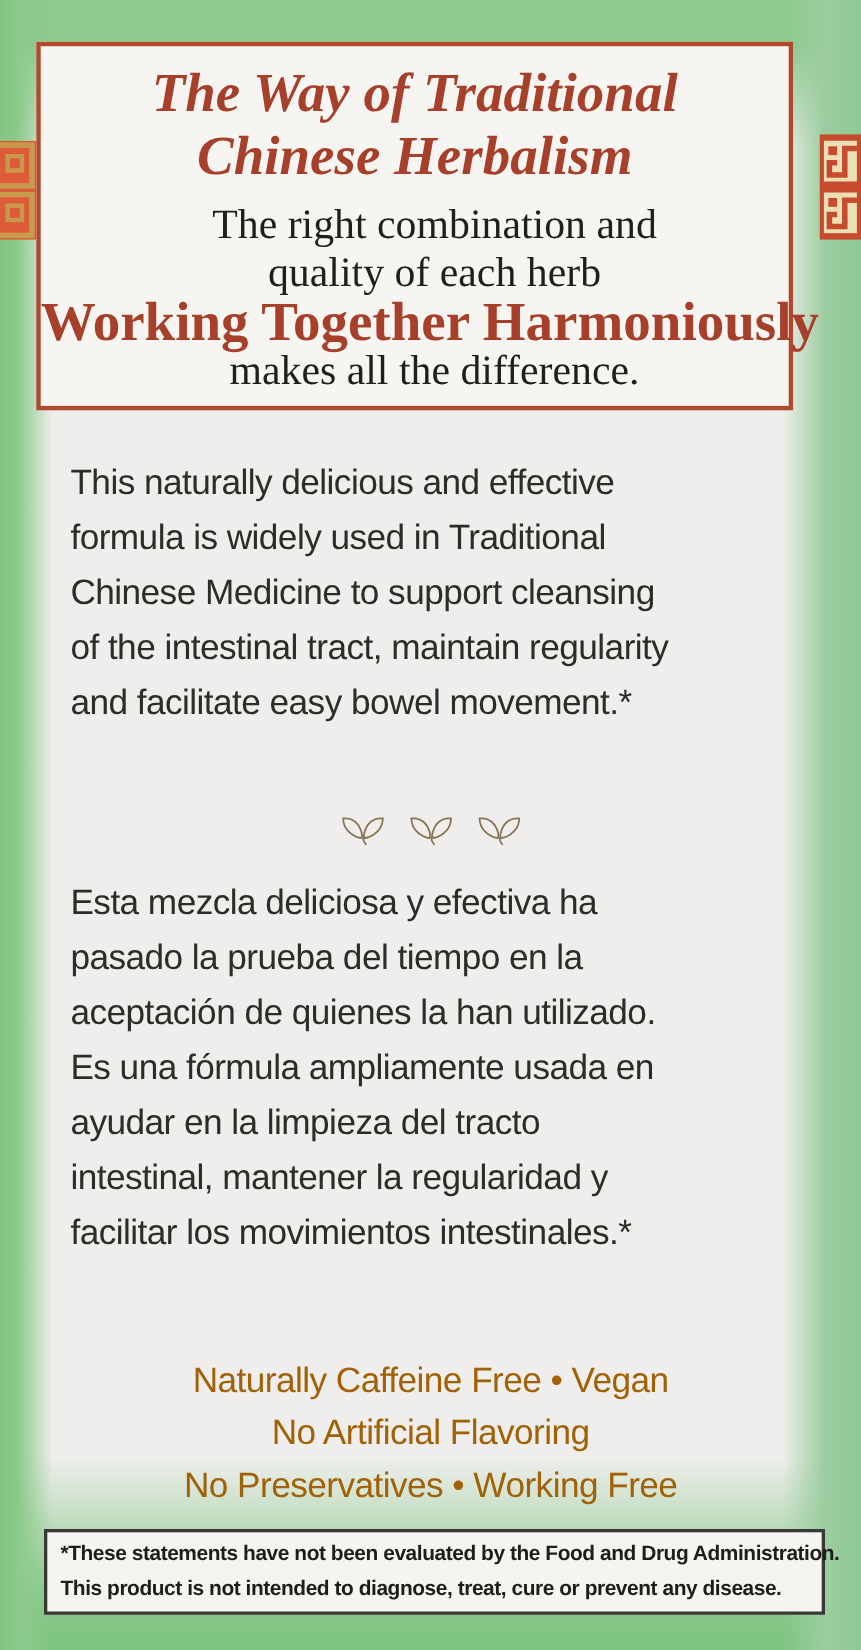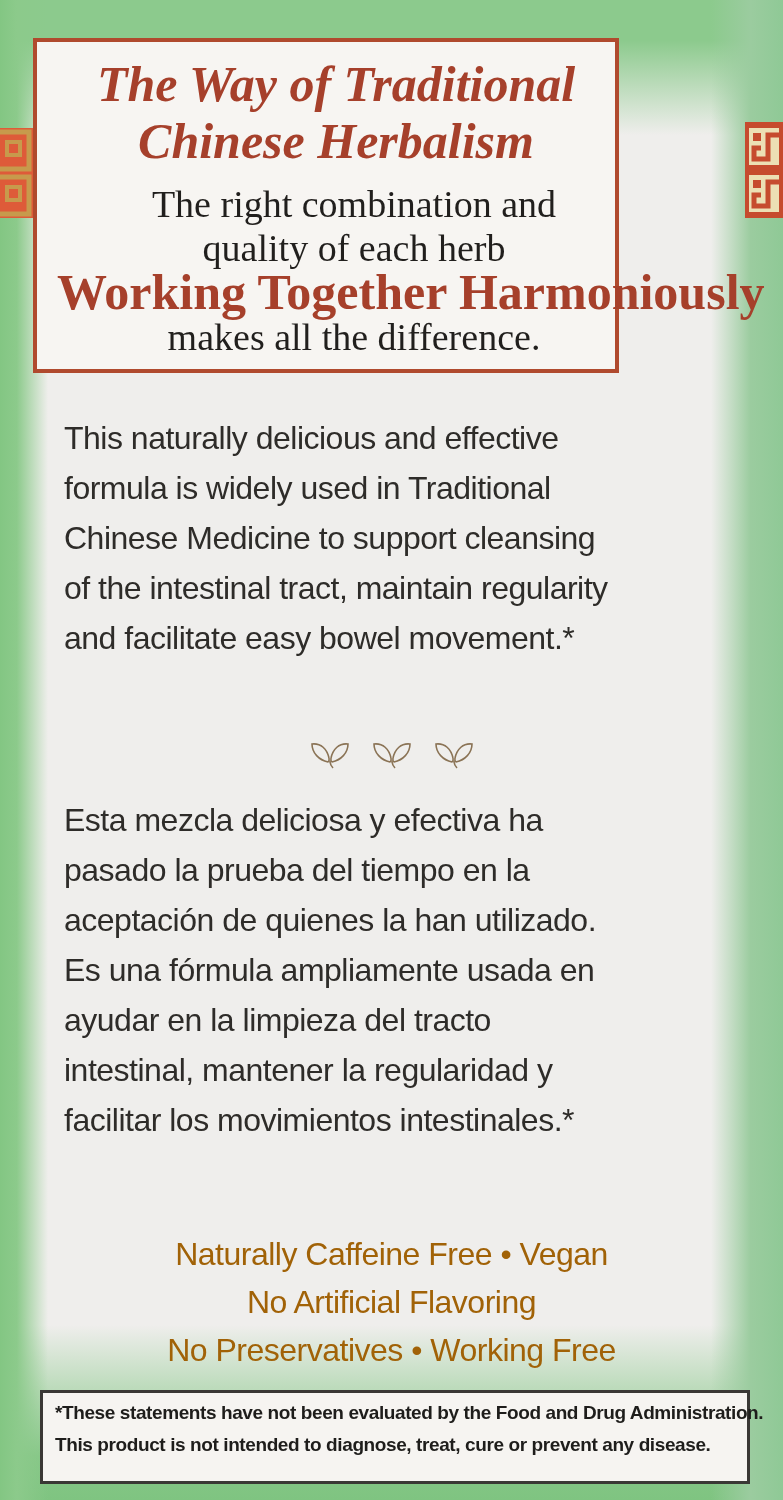--- a/index.html
+++ b/index.html
@@ -26,27 +26,26 @@
     background: linear-gradient(to right, #83c683 0%, #8cca8b 35%, rgba(140,202,139,0) 100%);
   }
   .bg-right {
     right: 0; top: 0; width: 72px; height: 100%;
     background: linear-gradient(to left, #8fc996 0%, #9bcc9f 45%, rgba(155,204,159,0) 100%);
   }
   
   .title-box {
     position: absolute;
     left: 33px; top: 38px;
-    width: 586px; height: 335px;
+    width: 688px; height: 335px;
     box-sizing: border-box;
     border: 4px solid #b04a2e;
     background: #f7f5f2;
     text-align: center;
     padding-top: 14px;
-    padding-left: 20px;
   }
   .tb-title {
     font-family: "Liberation Serif", serif;
     font-style: italic;
     font-weight: bold;
     font-size: 50px;
     line-height: 57px;
     color: #a6402b;
     white-space: nowrap;
   }
@@ -102,21 +101,21 @@
     font-size: 32px;
     line-height: 48px;
     letter-spacing: -0.5px;
     color: #a16207;
     white-space: nowrap;
   }
   
   .disclaimer {
     position: absolute;
     left: 40px; top: 1390px;
-    width: 710px; height: 94px;
+    width: 710px; height: 78px;
     box-sizing: border-box;
     background: #f6f4f1;
     border: 3px solid #3a3835;
     padding: 4px 12px;
     font-size: 19px;
     line-height: 32px;
     letter-spacing: -0.4px;
     font-weight: bold;
     color: #1e1d1b;
     white-space: nowrap;

